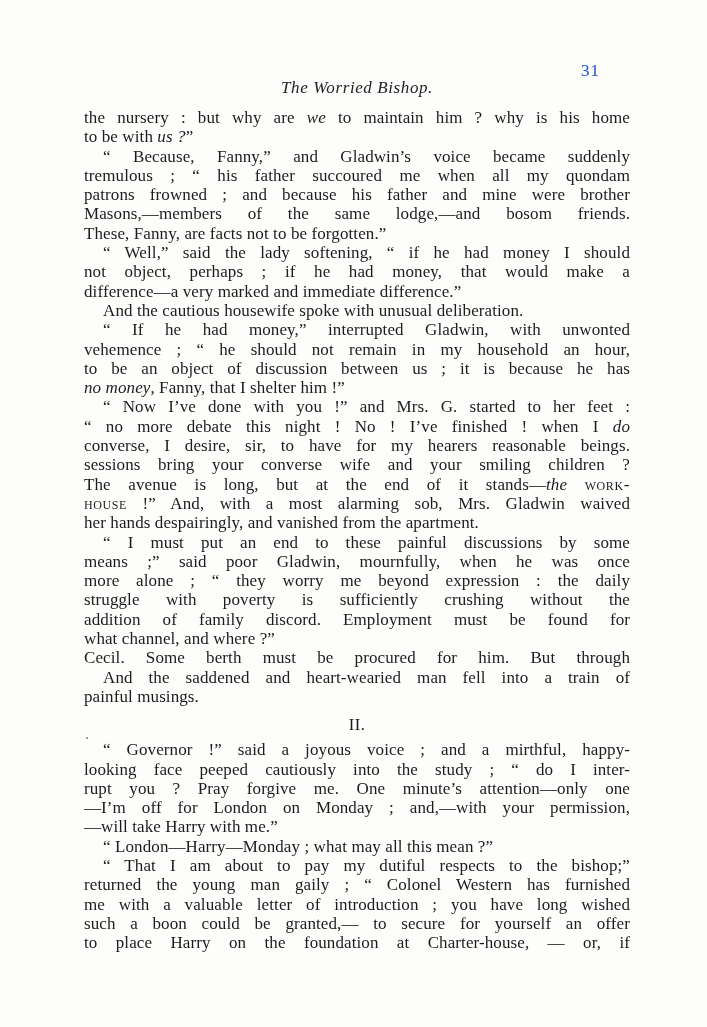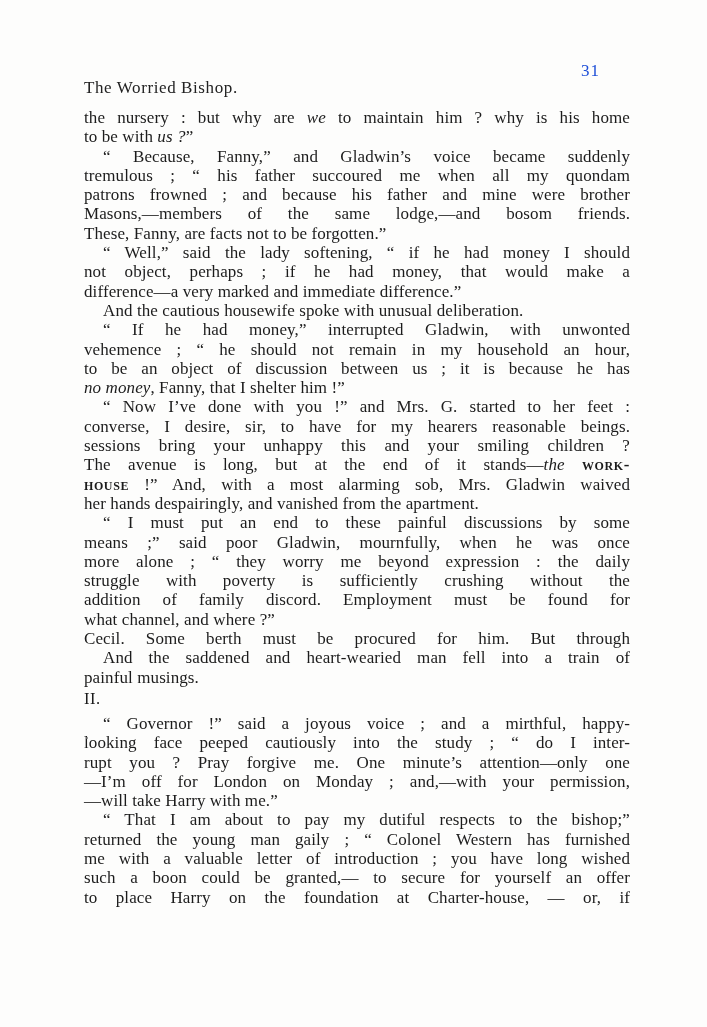--- a/index.html
+++ b/index.html
@@ -18,20 +18,22 @@
   }
   .running-head {
     position: absolute;
     top: 78px;
     left: 84px;
     width: 546px;
     height: 20px;
   }
   .running-title {
     display: block;
+    text-align: center;
+    font-style: italic;
     font-size: 17px;
     letter-spacing: 0.6px;
     color: #222;
   }
   .page-number {
     position: absolute;
     top: 61px;
     right: 107px;
     font-size: 17px;
     letter-spacing: 1px;
@@ -51,24 +53,25 @@
     text-align-last: justify;
   }
   .line.nojust {
     text-align: center;
     text-align-last: left;
   }
   .line.indent {
     text-indent: 19px;
   }
   .it { font-style: italic; }
-  .sc { font-variant: small-caps; letter-spacing: 0.6px; font-weight: bold; }
+  .sc { font-variant: small-caps; letter-spacing: 0.6px; }
   .section-heading {
+    text-align: center;
     font-size: 16.5px;
-    margin: 2px 0 5px 0;
+    margin: 9px 0 5px 0;
     letter-spacing: 0.5px;
   }
   .artifact-dot {
     position: absolute;
     left: 2px;
     top: 629px;
     width: 2px;
     height: 2px;
     border-radius: 50%;
     background: #7a7a7a;
@@ -108,22 +111,23 @@
         <div class="line nojust indent">And the cautious housewife spoke with unusual deliberation.</div>
       </div>
       <div class="paragraph">
         <div class="line indent">“ If he had money,” interrupted Gladwin, with unwonted</div>
         <div class="line">vehemence ; “ he should not remain in my household an hour,</div>
         <div class="line">to be an object of discussion between us ; it is because he has</div>
         <div class="line nojust"><span class="it">no money</span>, Fanny, that I shelter him !”</div>
       </div>
       <div class="paragraph">
         <div class="line indent">“ Now I’ve done with you !” and Mrs. G. started to her feet :</div>
+        <div class="line">“ no more debate this night !  No ! I’ve finished ! when I <span class="it">do</span></div>
         <div class="line">converse, I desire, sir, to have for my hearers reasonable beings.</div>
-        <div class="line">sessions bring your unhappy this and your smiling children ?</div>
+        <div class="line">sessions bring your converse wife and your smiling children ?</div>
         <div class="line">The avenue is long, but at the end of it stands—<span class="it">the</span> <span class="sc">work-</span></div>
         <div class="line"><span class="sc">house</span> !”  And, with a most alarming sob, Mrs. Gladwin waived</div>
         <div class="line nojust">her hands despairingly, and vanished from the apartment.</div>
       </div>
       <div class="paragraph">
         <div class="line indent">“ I must put an end to these painful discussions by some</div>
         <div class="line">means ;” said poor Gladwin, mournfully, when he was once</div>
         <div class="line">more alone ; “ they worry me beyond expression :  the daily</div>
         <div class="line">struggle with poverty is sufficiently crushing without the</div>
         <div class="line">addition of family discord.  Employment must be found for</div>
@@ -136,20 +140,23 @@
       </div>
       <div class="section-heading">II.</div>
       <div class="paragraph">
         <div class="line indent">“ Governor !” said a joyous voice ; and a mirthful, happy-</div>
         <div class="line">looking face peeped cautiously into the study ;  “ do I inter-</div>
         <div class="line">rupt you ? Pray forgive me.  One minute’s attention—only one</div>
         <div class="line">—I’m off for London on Monday ; and,—with your permission,</div>
         <div class="line nojust">—will take Harry with me.”</div>
       </div>
       <div class="paragraph">
+        <div class="line nojust indent">“ London—Harry—Monday ;  what may all this mean ?”</div>
+      </div>
+      <div class="paragraph">
         <div class="line indent">“ That I am about to pay my dutiful respects to the bishop;”</div>
         <div class="line">returned the young man gaily ; “ Colonel Western has furnished</div>
         <div class="line">me with a valuable letter of introduction ; you have long wished</div>
         <div class="line">such a boon could be granted,— to secure for yourself an offer</div>
         <div class="line">to place Harry on the foundation at Charter-house, — or, if</div>
       </div>
     </div>
 
 </div>
 

